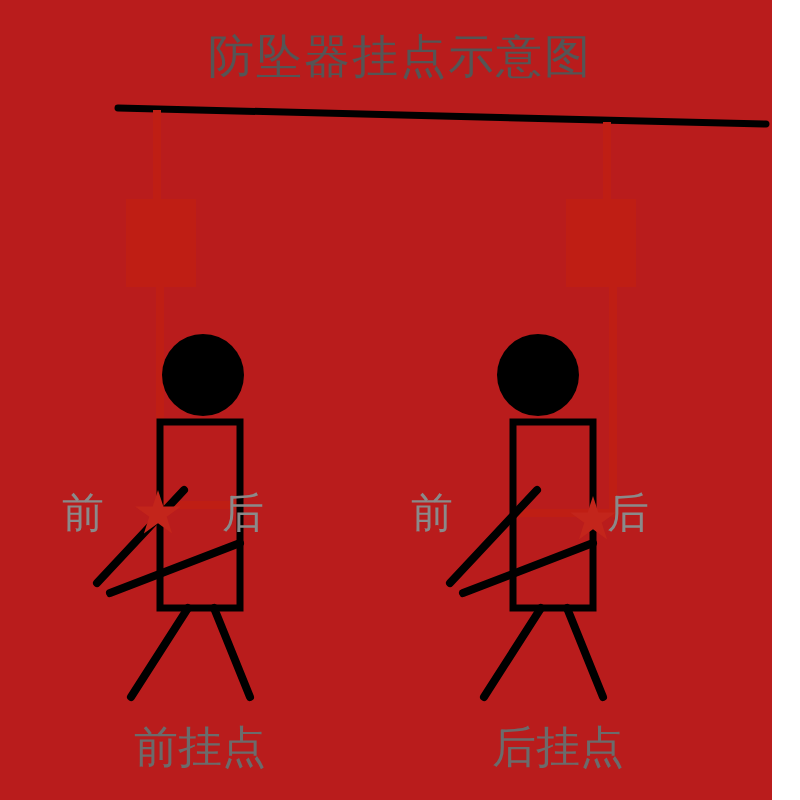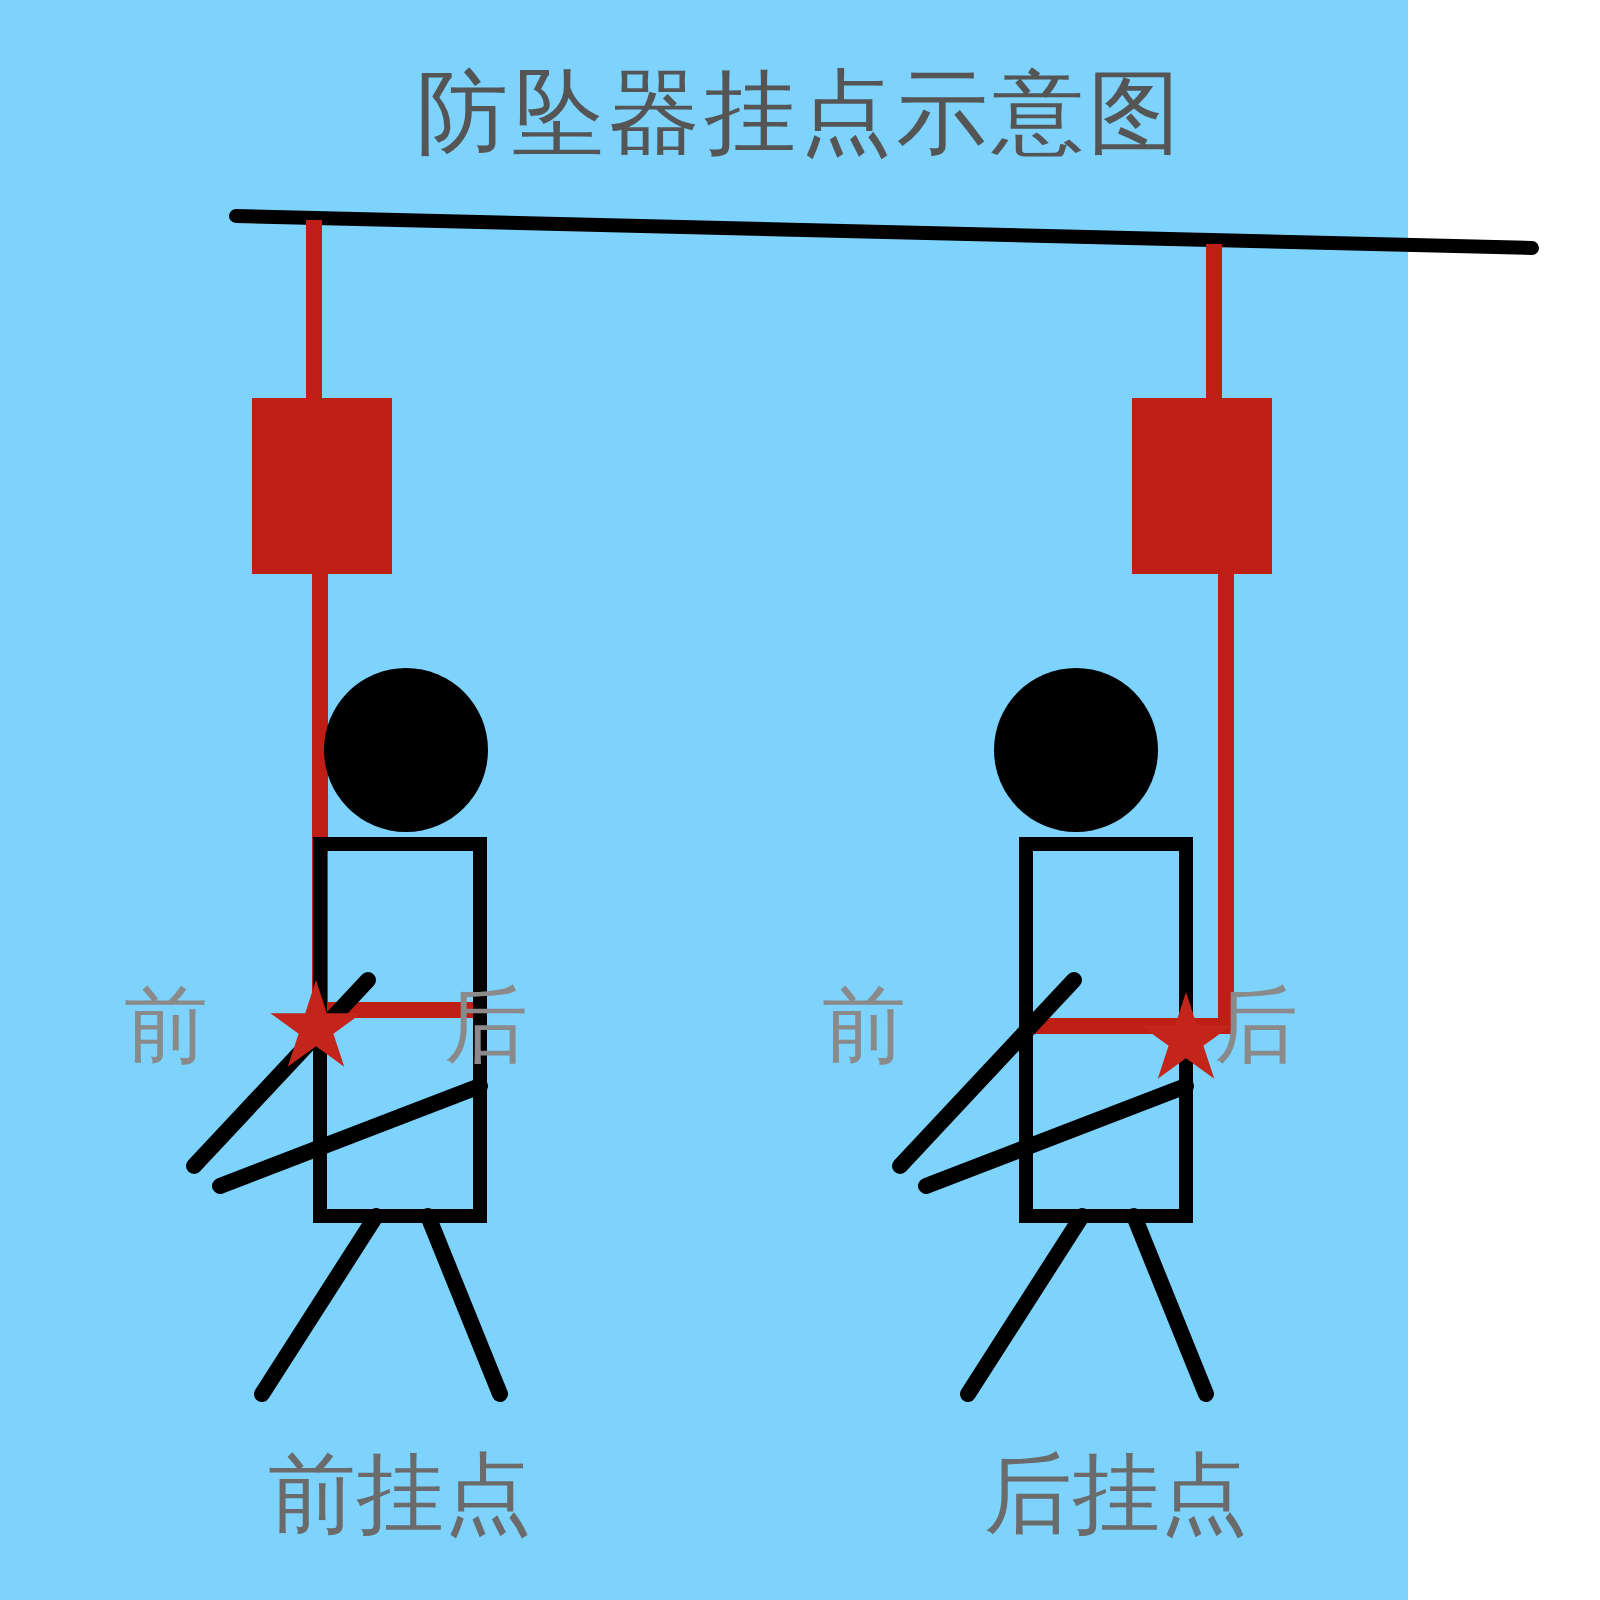--- a/index.html
+++ b/index.html
@@ -8,23 +8,23 @@
     background: #ffffff;
   }
   body {
     width: 800px;
     height: 800px;
     font-family: "Liberation Serif", "DejaVu Serif", serif;
     overflow: hidden;
   }
   #stage {
     position: relative;
-    width: 704px;
+    width: 772px;
     height: 800px;
-    background: #7dd3fc;
+    background: #b91c1c;
   }
   #diagram {
     position: absolute;
     left: 0;
     top: 0;
     width: 800px;
     height: 800px;
   }
   .title-text {
     font-family: "Liberation Serif", "DejaVu Serif", serif;

